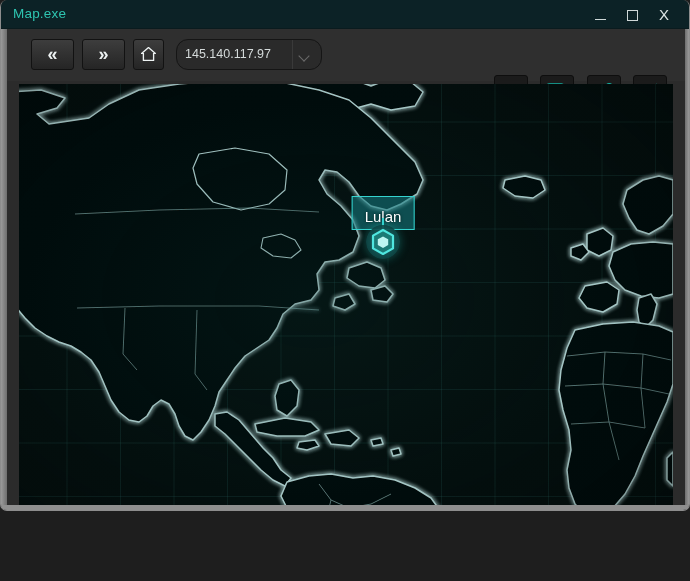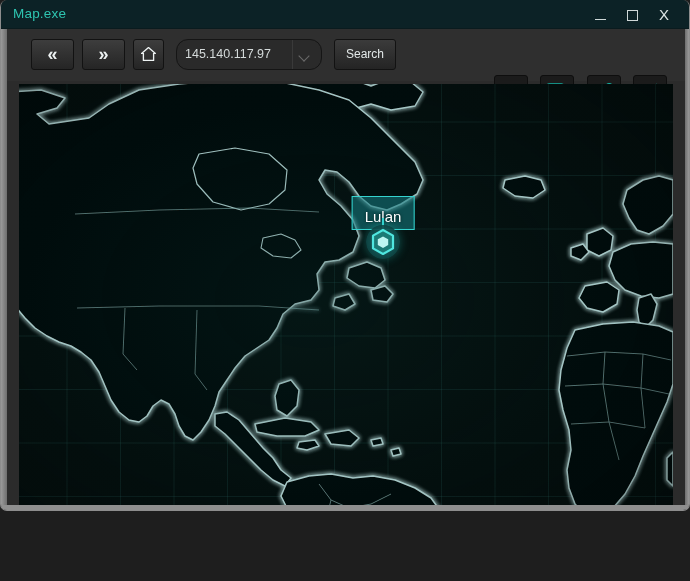--- a/index.html
+++ b/index.html
@@ -313,21 +313,20 @@
       <svg width="17" height="16" viewBox="0 0 17 16">
         <path d="M8.5 1.6 L15.4 7.4 L13.6 7.4 L13.6 14.4 L3.4 14.4 L3.4 7.4 L1.6 7.4 Z" fill="none" stroke="#eef3f3" stroke-width="1.35" stroke-linejoin="round"></path>
       </svg>
     </div>
 
     <div id="ip-combo">
       <div id="ip-value" title="145.140.117.97">145.140.117.97</div>
       <div id="ip-chevron"></div>
     </div>
 
-    <div id="btn-search">Search</div>
 
     <div class="icon-btn" id="icon-eye">
       <svg width="22" height="20" viewBox="0 0 22 20">
         <path d="M1.5 10 C4.5 4.6, 17.5 4.6, 20.5 10 C17.5 15.4, 4.5 15.4, 1.5 10 Z" fill="#13b5a6"></path>
         <circle cx="11" cy="10" r="3.6" fill="#0f0f0f"></circle>
         <circle cx="11" cy="10" r="1.8" fill="#13b5a6"></circle>
       </svg>
     </div>
 
     <div class="icon-btn" id="icon-monitor">

